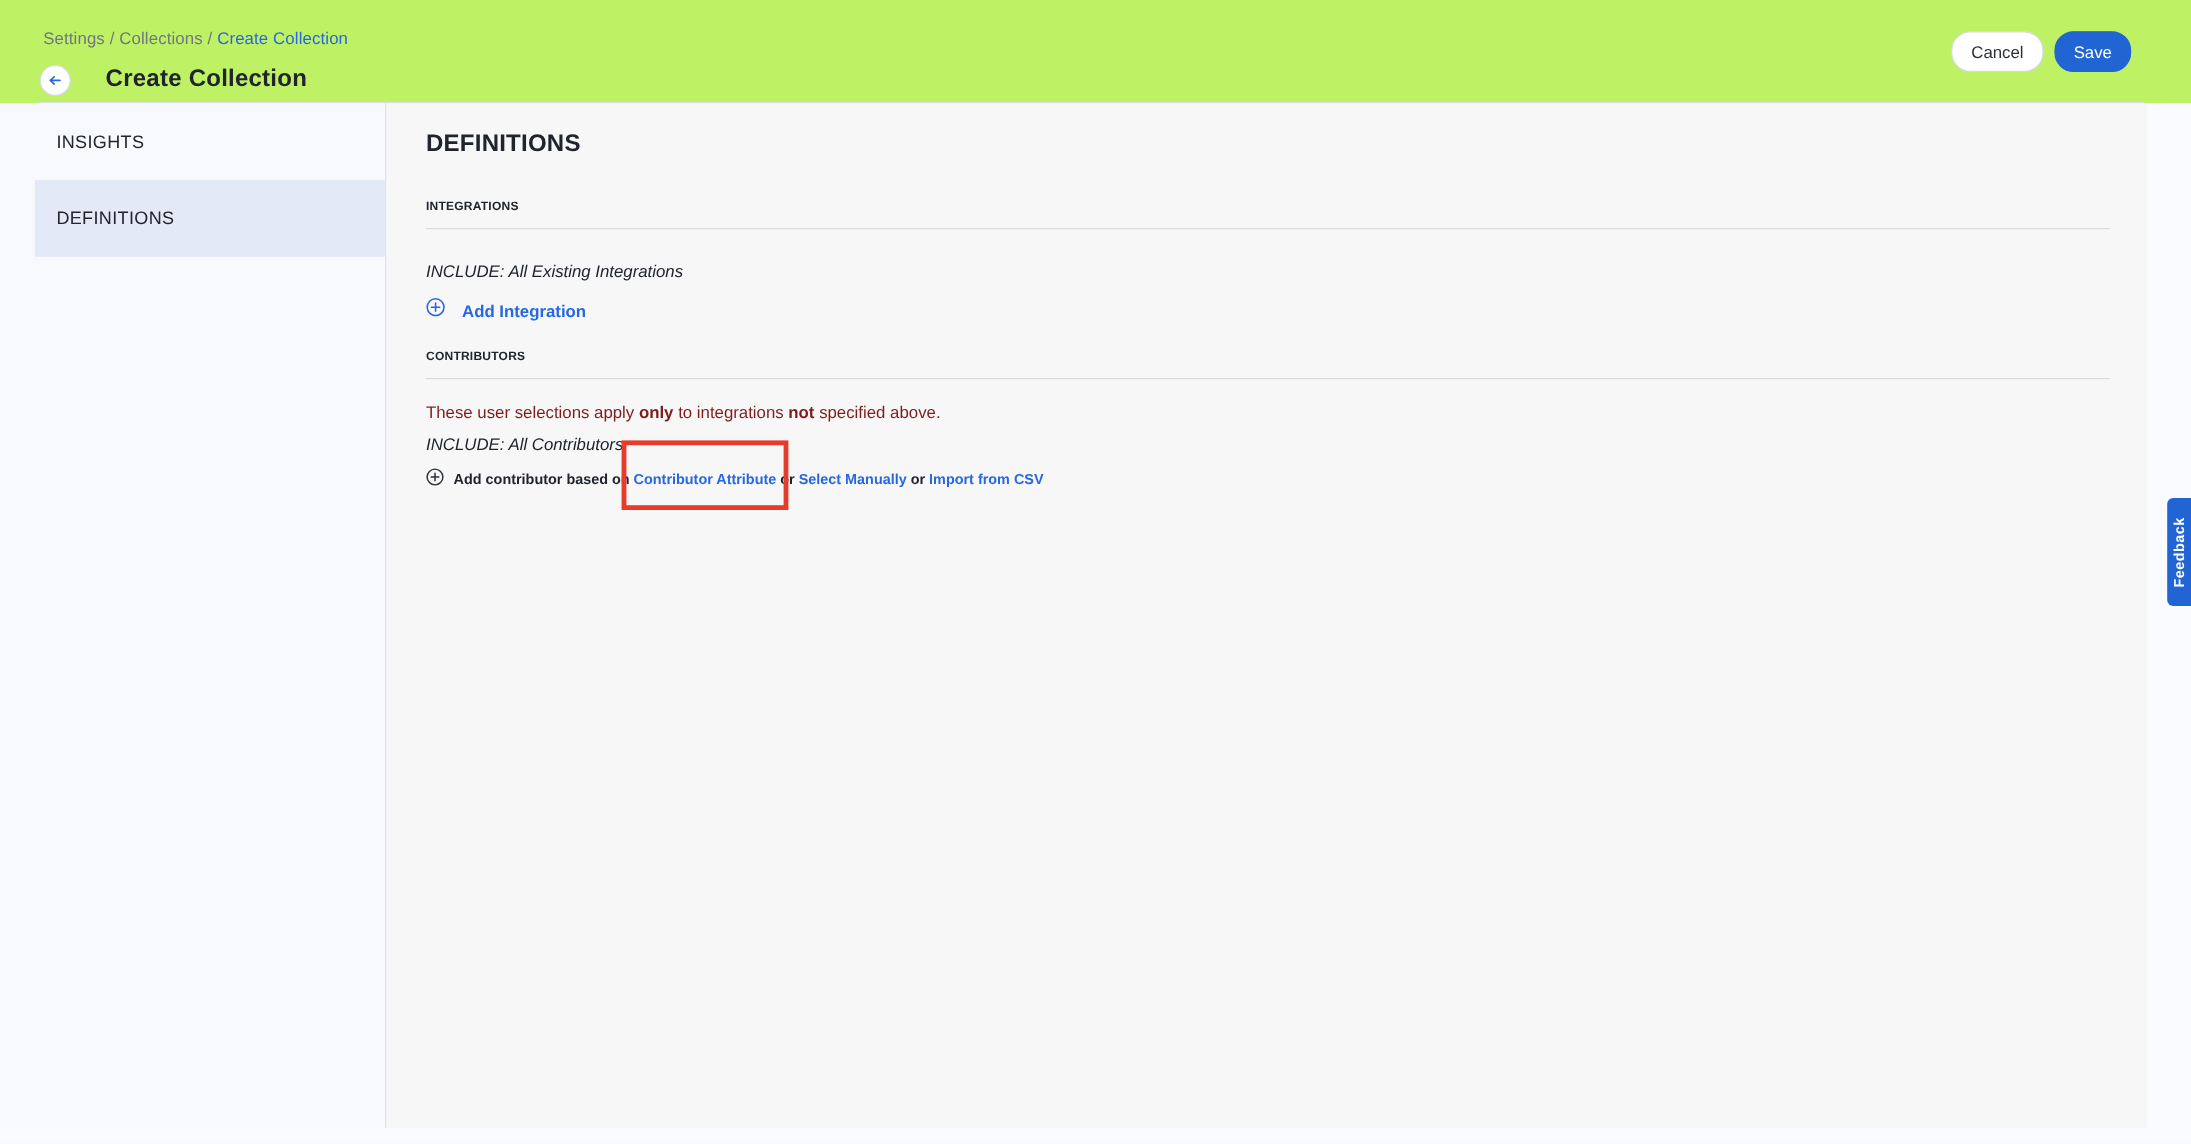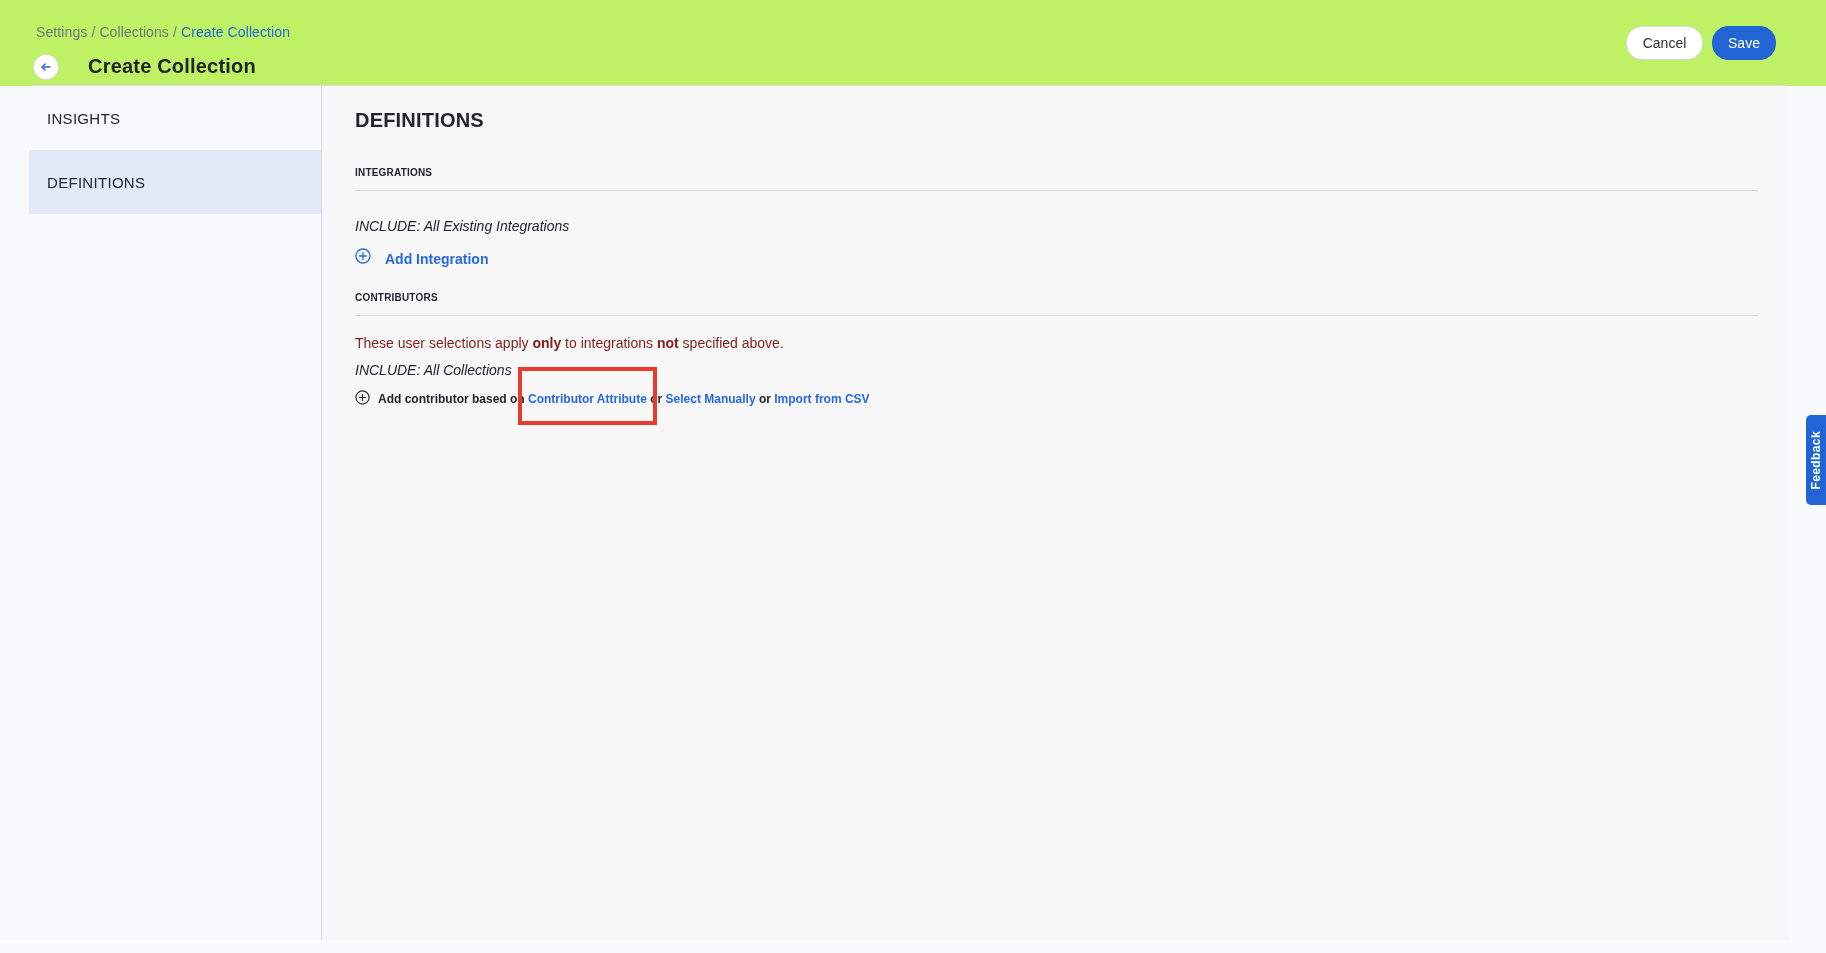--- a/index.html
+++ b/index.html
@@ -161,21 +161,21 @@
           </svg>
       </span>
       <span class="link">Add Integration</span>
     </div>
 
     <div class="section-label contrib-label">CONTRIBUTORS</div>
     <hr class="section-divider">
 
     <div class="note"><span>These user selections apply </span><b>only</b><span> to integrations </span><b>not</b><span> specified above.</span></div>
 
-    <div class="include-text include-2">INCLUDE: All Collections</div>
+    <div class="include-text include-2">INCLUDE: All Contributors</div>
 
     <div class="add-contrib-row"><span class="plus-icon"><svg width="15" height="15" viewBox="0 0 16 16" fill="none" stroke="currentColor" stroke-width="1.3" stroke-linecap="round">
             <circle cx="8" cy="8" r="7"></circle>
             <path d="M8 4.6v6.8M4.6 8h6.8"></path>
           </svg></span><span>Add contributor based on </span><span class="link-wrap"><span class="link">Contributor Attribute</span><span class="red-box"></span></span><span> or </span><span class="link">Select Manually</span><span> or </span><span class="link">Import from CSV</span></div>
   </div>
 
   <div class="right-gutter">
     <div class="feedback-tab">
       <span class="vtext">Feedback</span>

